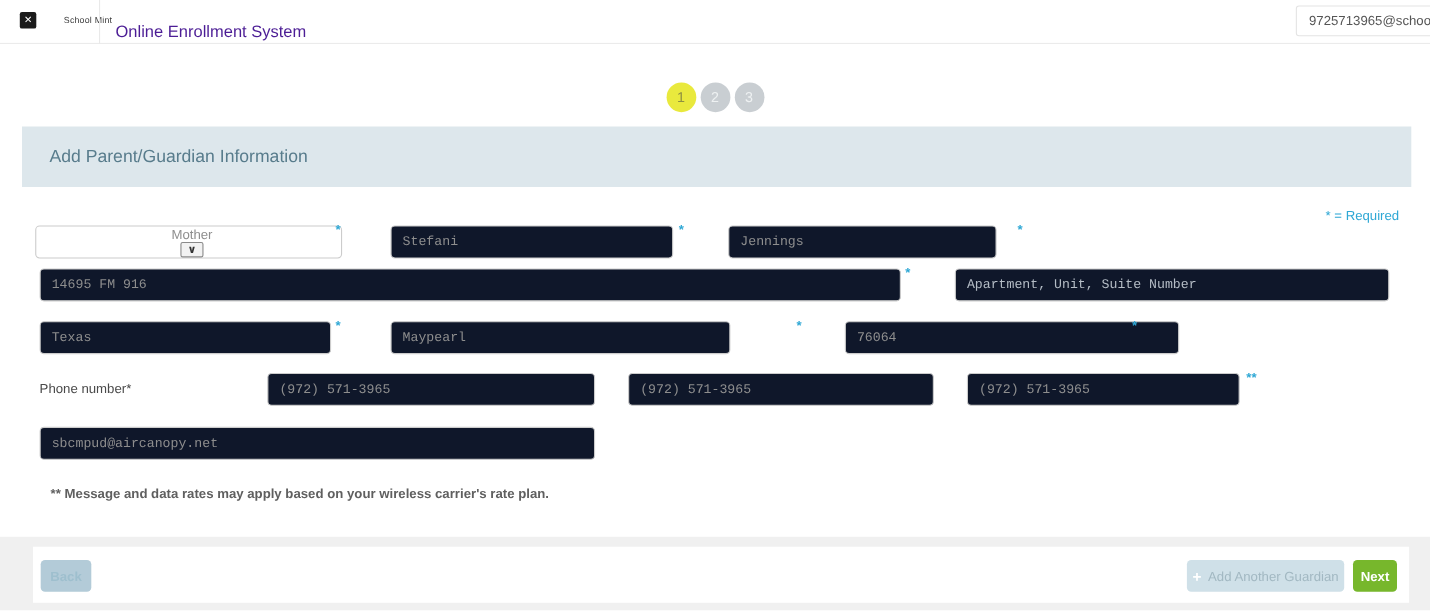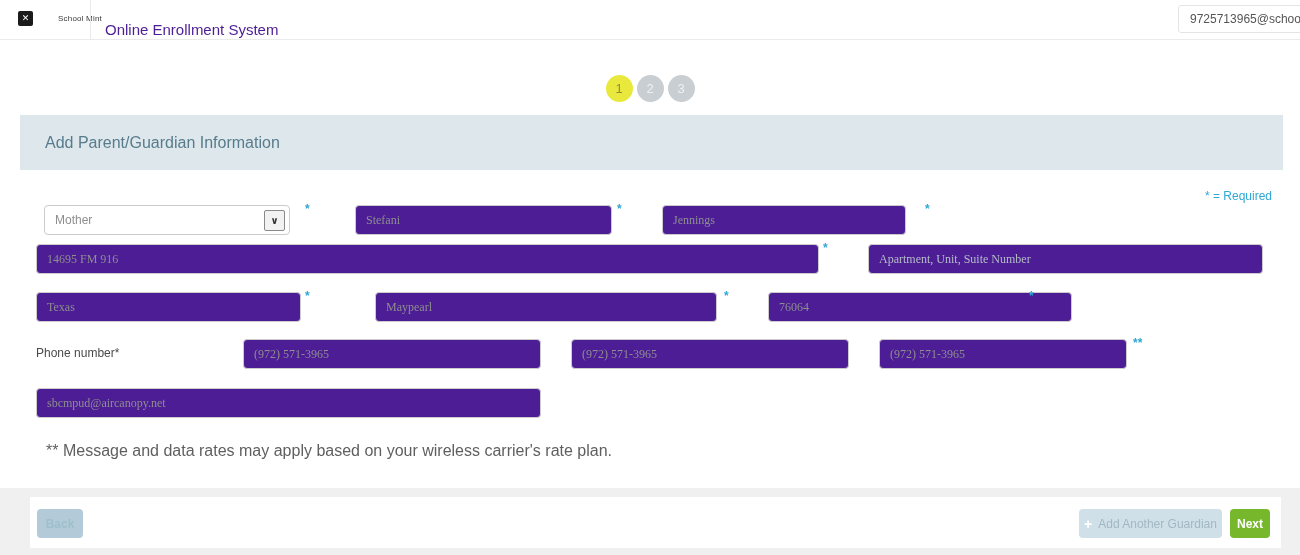--- a/index.html
+++ b/index.html
@@ -38,36 +38,36 @@
 
   
   .banner { position:absolute; left:20px; right:17px; top:115px; height:55px;
             background:#dde7ec; display:flex; align-items:center; padding-left:25px; }
   .banner-title { font-size:16px; color:#587c8c; }
 
   .required-legend { position:absolute; top:189px; right:28px; font-size:12px; color:#2fa8d5; }
 
   
   .inp { position:absolute; height:30px; border:1px solid #cccccc; border-radius:4px;
-         background:#4c1d95; font-family:Liberation Serif, serif; font-size:12px; color:#8e8e8e;
+         background:#0f172a; font-family:Liberation Mono, monospace; font-size:12px; color:#8e8e8e;
          padding:0 10px; outline:none; }
   .inp::placeholder { color:#b5bdc6; }
 
   .sel { position:absolute; height:30px; border:1px solid #cccccc; border-radius:4px;
          background:#fff; font-size:12px; color:#8e8e8e; display:flex; align-items:center;
          justify-content:space-between; padding:0 4px 0 10px; cursor:pointer; }
   .sel-box { width:21px; height:21px; border:1px solid #8a8a8a; border-radius:2px;
              background:#f2f2f2; display:flex; align-items:center; justify-content:center;
              font-size:10px; font-weight:bold; color:#333; }
 
   .req { position:absolute; font-size:12px; font-weight:bold; color:#2fa8d5; }
 
   .field-label { position:absolute; font-size:12px; color:#4a4a4a; }
 
-  .sms-note { position:absolute; left:46px; top:442px; font-size:16px; color:#5f5f5f; }
+  .sms-note { position:absolute; left:46px; top:442px; font-size:12px; color:#5f5f5f;font-weight:bold; }
 
   
   .footer-band { position:absolute; left:0; top:488px; width:1300px; height:67px; background:#f0f0f0; }
   .footer-bar { position:absolute; left:30px; top:497px; width:1251px; height:51px; background:#fff; }
 
   .btn { position:absolute; height:29px; border:none; border-radius:4px;
          font-family:inherit; font-size:12px; display:flex; align-items:center;
          justify-content:center; cursor:pointer; }
   .btn-back { left:37px; top:509px; width:46px; background:#b3cbd8; color:#9ebfce; font-weight:bold; }
   .btn-addg { left:1079px; top:509px; width:143px; background:#cfe0e8; color:#a2b8c2; gap:6px; }
@@ -95,41 +95,41 @@
   <span class="step inactive">2</span>
   <span class="step inactive">3</span>
 </div>
 
 <div class="banner">
   <span class="banner-title">Add Parent/Guardian Information</span>
 </div>
 
 <div class="required-legend">* = Required</div>
 
-<div class="sel" style="left:44px; top:205px; width:246px;">
+<div class="sel" style="left:32px; top:205px; width:279px;flex-direction:column;">
   <span>Mother</span>
   <span class="sel-box">∨</span>
 </div>
 <span class="req" style="left:305px; top:202px;">*</span>
 
 <input class="inp" style="left: 355px; top: 205px; width: 257px;" value="Stefani">
 <span class="req" style="left:617px; top:202px;">*</span>
 
 <input class="inp" style="left: 662px; top: 205px; width: 244px;" value="Jennings">
 <span class="req" style="left:925px; top:202px;">*</span>
 
 <input class="inp" style="left: 36px; top: 244px; width: 783px;" value="14695 FM 916">
 <span class="req" style="left:823px; top:241px;">*</span>
 
 <input class="inp" style="left: 868px; top: 244px; width: 395px;" placeholder="Apartment, Unit, Suite Number">
 
 <input class="inp" style="left: 36px; top: 292px; width: 265px;" value="Texas">
 <span class="req" style="left:305px; top:289px;">*</span>
 
-<input class="inp" style="left: 355px; top: 292px; width: 342px; margin-left: 20px;" value="Maypearl">
+<input class="inp" style="left: 355px; top: 292px; width: 309px;" value="Maypearl">
 <span class="req" style="left:724px; top:289px;">*</span>
 
 <input class="inp" style="left: 768px; top: 292px; width: 304px;" value="76064">
 <span class="req" style="left:1029px; top:289px;">*</span>
 
 <span class="field-label" style="left:36px; top:346px;">Phone number*</span>
 
 <input class="inp" style="left: 243px; top: 339px; width: 298px;" value="(972) 571-3965">
 <input class="inp" style="left: 571px; top: 339px; width: 278px;" value="(972) 571-3965">
 <input class="inp" style="left: 879px; top: 339px; width: 248px;" value="(972) 571-3965">

